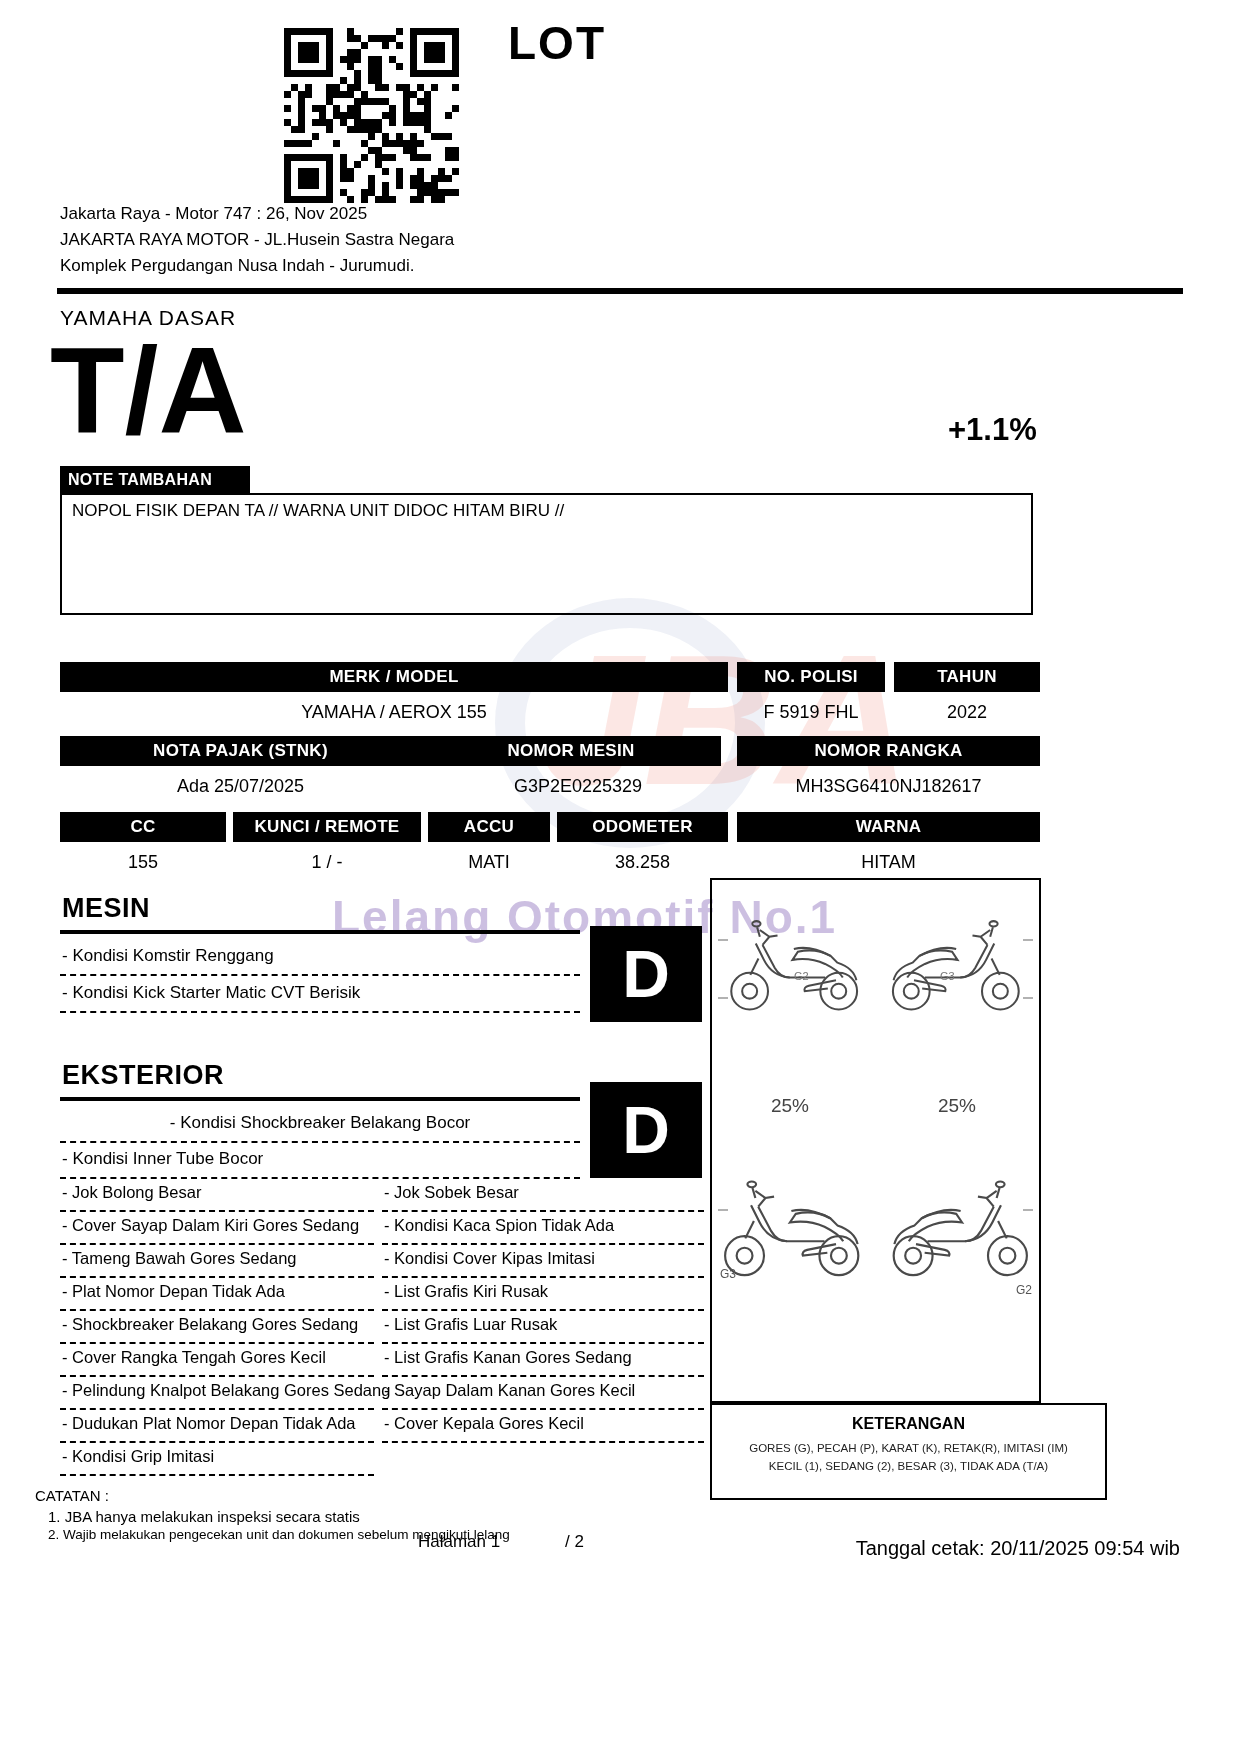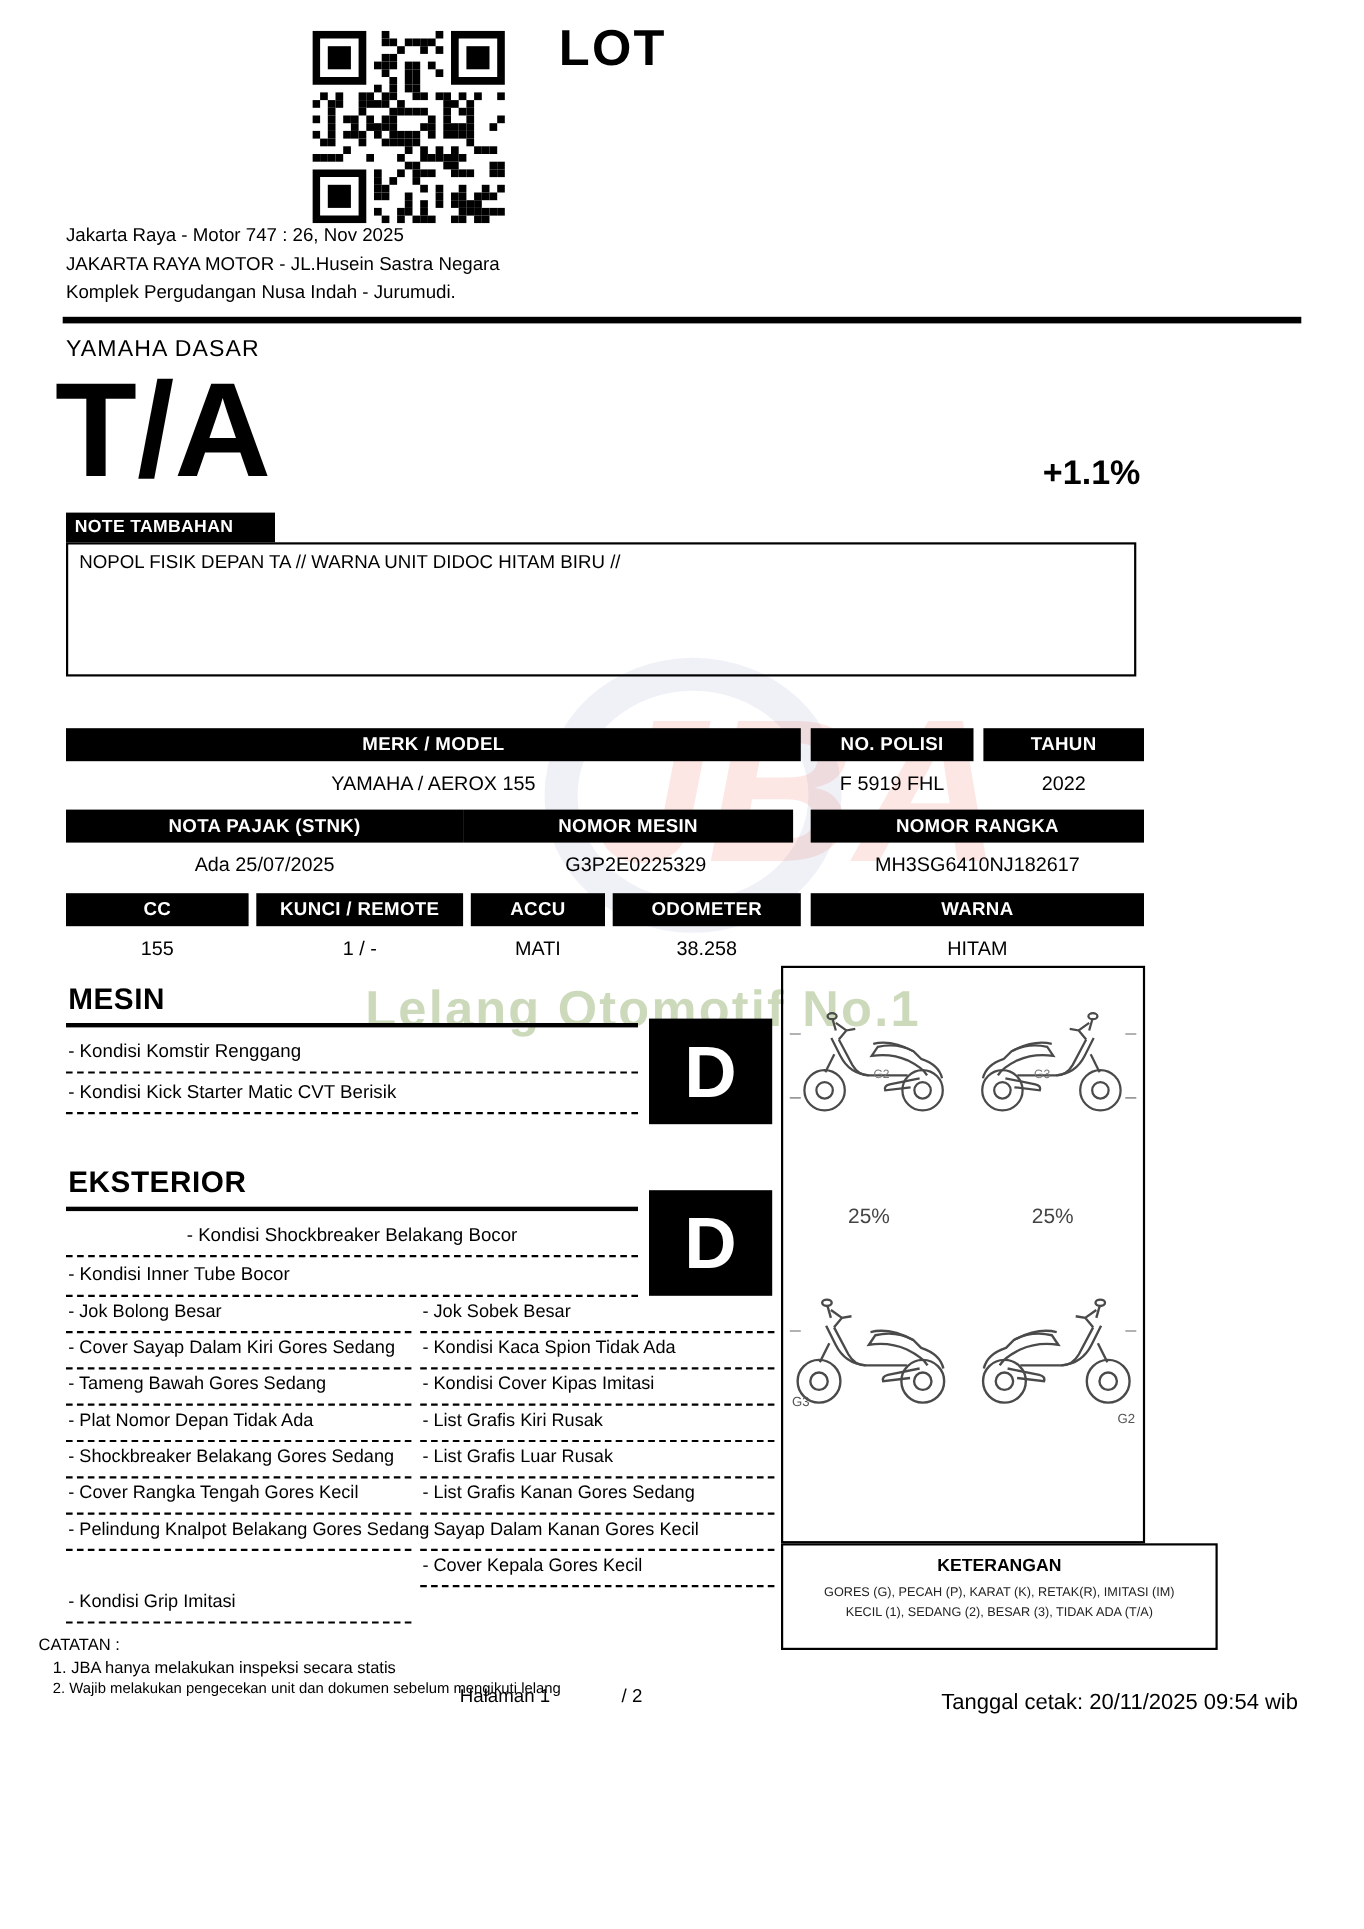--- a/index.html
+++ b/index.html
@@ -33,21 +33,21 @@
   .panel { position:absolute; border:2px solid #000; background:transparent; }
   .wm { position:absolute; pointer-events:none; }
 </style>
 </head>
 <body>
 
 <div class="page">
 
   <div class="wm" style="left:495px;top:598px;width:270px;height:250px;border:30px solid #1b3f94;border-radius:50%;opacity:.07;"></div>
   <div class="wm" style="left:540px;top:628px;font-size:185px;font-weight:800;font-style:italic;color:#e8442c;opacity:.12;line-height:1;">JBA</div>
-  <div class="wm" style="left:332px;top:890px;font-size:46px;font-weight:bold;color:#4d7c0f;opacity:.28;letter-spacing:2px;">Lelang Otomotif No.1</div>
+  <div class="wm" style="left:332px;top:890px;font-size:46px;font-weight:bold;color:#4c1d95;opacity:.28;letter-spacing:2px;">Lelang Otomotif No.1</div>
 
   <svg class="abs" style="left:284px;top:28px;" width="175" height="175" viewBox="0 0 175 175">
     <rect width="175" height="175" fill="#ffffff"></rect>
     <g fill="#000">
       <path fill-rule="evenodd" d="M0,0h49v49h-49z M7,7v35h35v-35z"></path>
       <rect x="14" y="14" width="21" height="21"></rect>
       <path fill-rule="evenodd" d="M126,0h49v49h-49z M133,7v35h35v-35z"></path>
       <rect x="140" y="14" width="21" height="21"></rect>
       <path fill-rule="evenodd" d="M0,126h49v49h-49z M7,133v35h35v-35z"></path>
       <rect x="14" y="140" width="21" height="21"></rect>
@@ -321,20 +321,21 @@
 
   <div class="item" style="left:60px;top:1310px;width:314px;">- Shockbreaker Belakang Gores Sedang</div>
   <div class="item" style="left:382px;top:1310px;width:322px;">- List Grafis Luar Rusak</div>
 
   <div class="item" style="left:60px;top:1343px;width:314px;">- Cover Rangka Tengah Gores Kecil</div>
   <div class="item" style="left:382px;top:1343px;width:322px;">- List Grafis Kanan Gores Sedang</div>
 
   <div class="item" style="left:60px;top:1376px;width:314px;">- Pelindung Knalpot Belakang Gores Sedang</div>
   <div class="item" style="left:382px;top:1376px;width:322px;">- Sayap Dalam Kanan Gores Kecil</div>
 
+  <div class="item" style="left:60px;top:1409px;width:314px;">- Dudukan Plat Nomor Depan Tidak Ada</div>
   <div class="item" style="left:382px;top:1409px;width:322px;">- Cover Kepala Gores Kecil</div>
 
   <div class="item" style="left:60px;top:1442px;width:314px;">- Kondisi Grip Imitasi</div>
 
   <div class="panel" style="left:710px;top:878px;width:331px;height:525px;">
     <svg width="327" height="521" viewBox="0 0 327 521" style="position:absolute;left:0;top:0;">
       <defs>
         <g id="scooter" fill="none" stroke="#4a4a4a" stroke-width="3">
           <circle cx="46" cy="112" r="27"></circle>
           <circle cx="46" cy="112" r="11"></circle>

